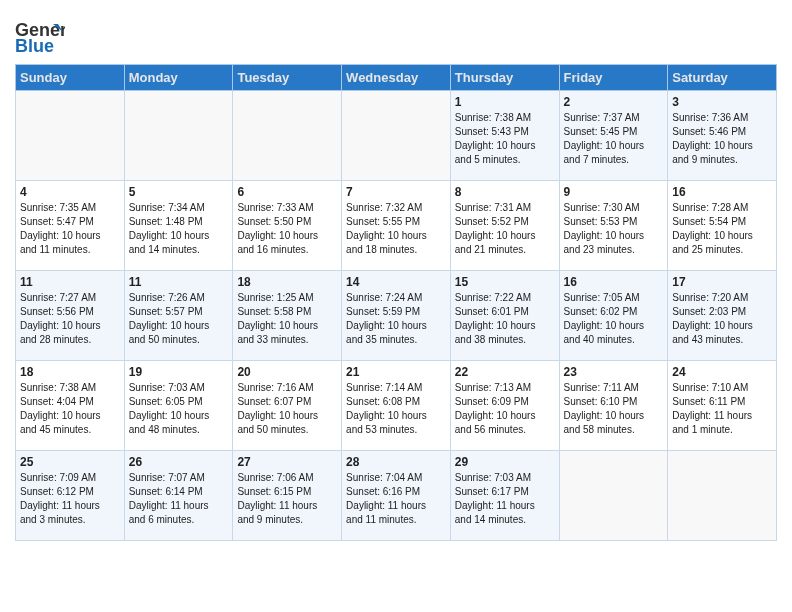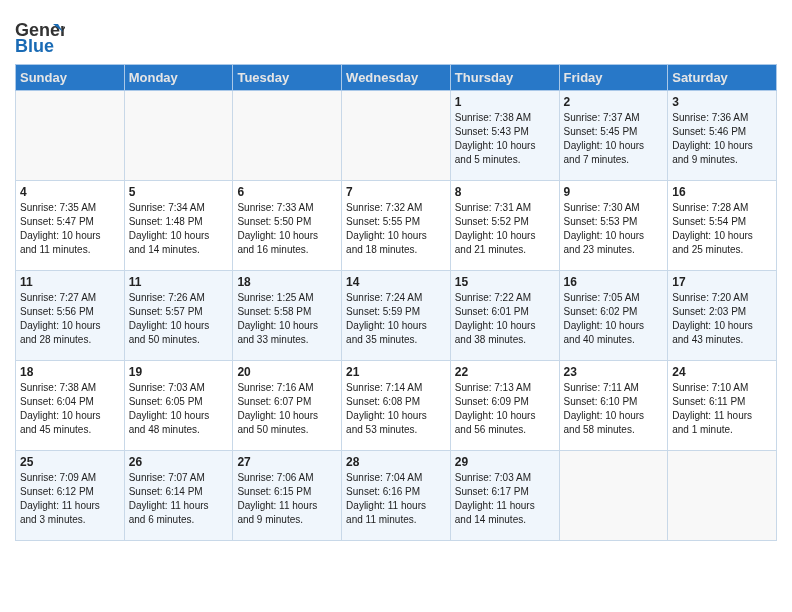--- a/index.html
+++ b/index.html
@@ -269,21 +269,21 @@
             <div>Daylight: 10 hours</div>
             <div>and 43 minutes.</div>
           </div>
         </td>
       </tr>
       <tr>
         <td>
           <span class="day-num">18</span>
           <div class="cell-content">
             <div>Sunrise: 7:38 AM</div>
-            <div>Sunset: 6:04 PM</div>
+            <div>Sunset: 4:04 PM</div>
             <div>Daylight: 10 hours</div>
             <div>and 45 minutes.</div>
           </div>
         </td>
         <td>
           <span class="day-num">19</span>
           <div class="cell-content">
             <div>Sunrise: 7:03 AM</div>
             <div>Sunset: 6:05 PM</div>
             <div>Daylight: 10 hours</div>

